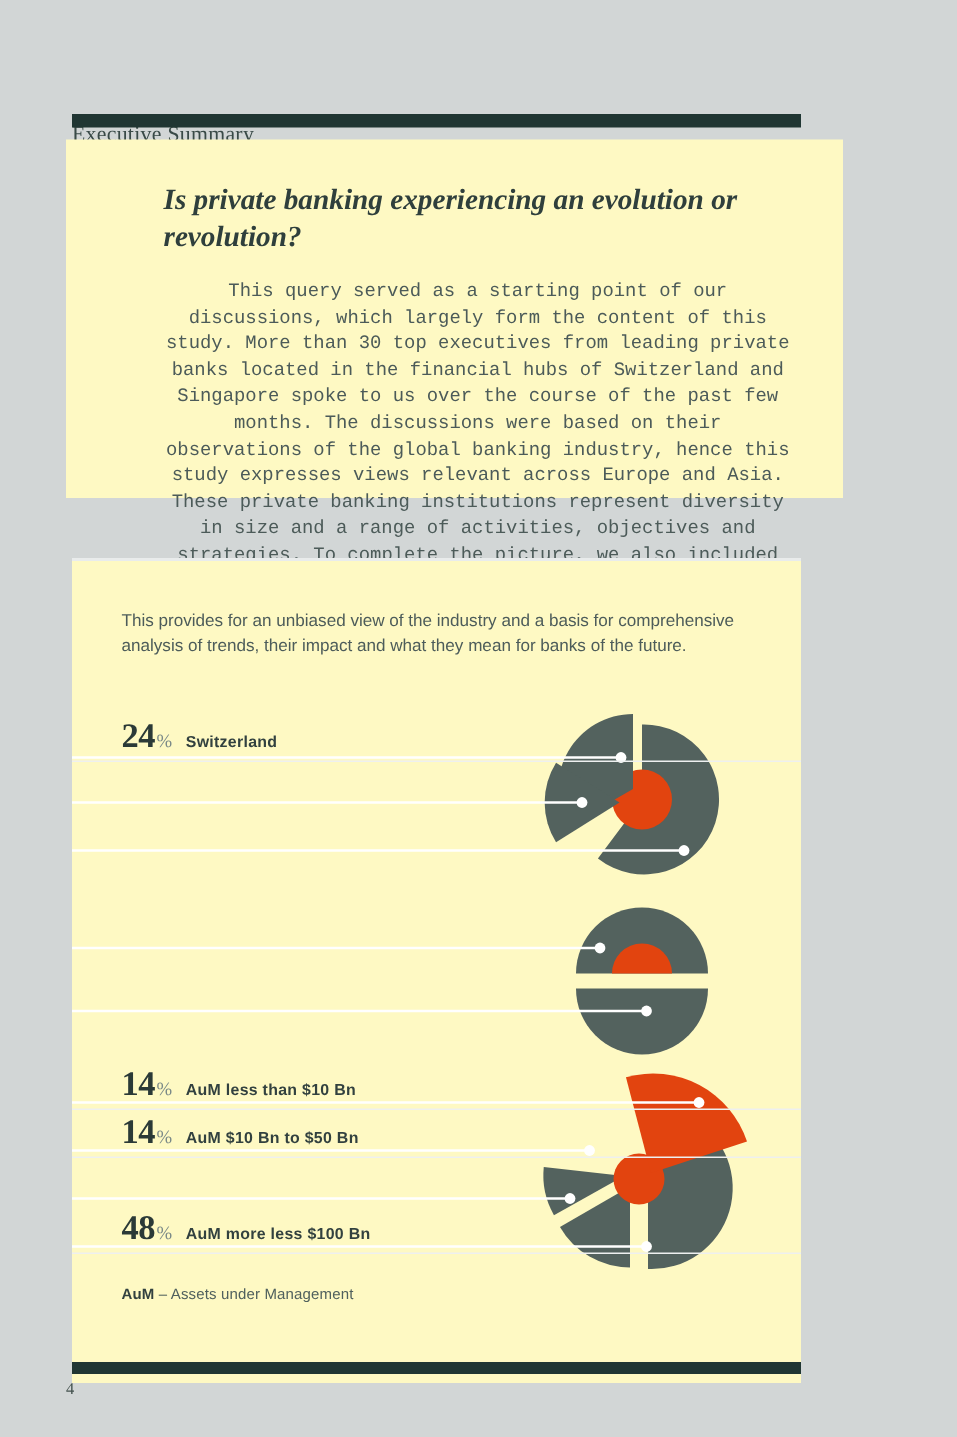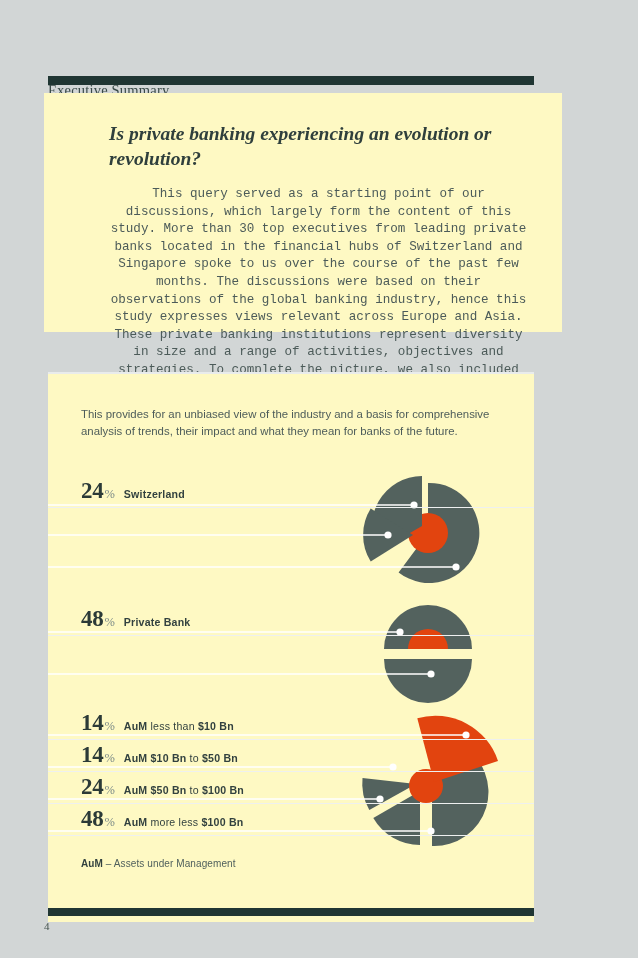--- a/index.html
+++ b/index.html
@@ -68,21 +68,21 @@
     letter-spacing:-.3px;
   }
   .pct{
     font-family:"Liberation Serif", serif;
     font-size:12.5px;color:#7b8a88;margin-left:1px;
   }
   .lbl{
     font-size:10.6px;font-weight:bold;color:#32413f;
     margin-left:9px;letter-spacing:.2px;
   }
-  .lbl .reg{font-weight:normal;}
+  .lbl .reg{font-weight:bold;}
 
   .footnote{
     position:absolute;left:33px;top:484px;
     font-size:10px;color:#50605d;letter-spacing:.1px;
   }
   .footnote b{font-weight:bold;color:#32413f;}
 
   
   .charts{position:absolute;left:0;top:0;width:486px;height:548px;pointer-events:none;}
 
@@ -173,40 +173,30 @@
 
     <div class="rows">
 
       <div class="row" style="top:101px">
         <span class="txt">
           <span class="num">24</span><span class="pct">%</span><span class="lbl">Switzerland</span>
         </span>
       </div>
       <div class="row" style="top:197px;border-bottom:none"></div>
 
-      <div class="row" style="top:229px">
-        <span class="txt">
-          <span class="num">48</span><span class="pct">%</span><span class="lbl">Private Bank</span>
-        </span>
-      </div>
       <div class="row" style="top:293px;border-bottom:none"></div>
 
       <div class="row" style="top:333px">
         <span class="txt">
           <span class="num">14</span><span class="pct">%</span><span class="lbl"><span>AuM</span><span class="reg"> less than </span><span>$10 Bn</span></span>
         </span>
       </div>
       <div class="row" style="top:365px">
         <span class="txt">
           <span class="num">14</span><span class="pct">%</span><span class="lbl"><span>AuM $10 Bn</span><span class="reg"> to </span><span>$50 Bn</span></span>
-        </span>
-      </div>
-      <div class="row" style="top:397px">
-        <span class="txt">
-          <span class="num">24</span><span class="pct">%</span><span class="lbl"><span>AuM $50 Bn</span><span class="reg"> to </span><span>$100 Bn</span></span>
         </span>
       </div>
       <div class="row" style="top:429px">
         <span class="txt">
           <span class="num">48</span><span class="pct">%</span><span class="lbl"><span>AuM</span><span class="reg"> more less </span><span>$100 Bn</span></span>
         </span>
       </div>
       <div class="row" style="top:461px;border-bottom:none"></div>
     </div>
 

